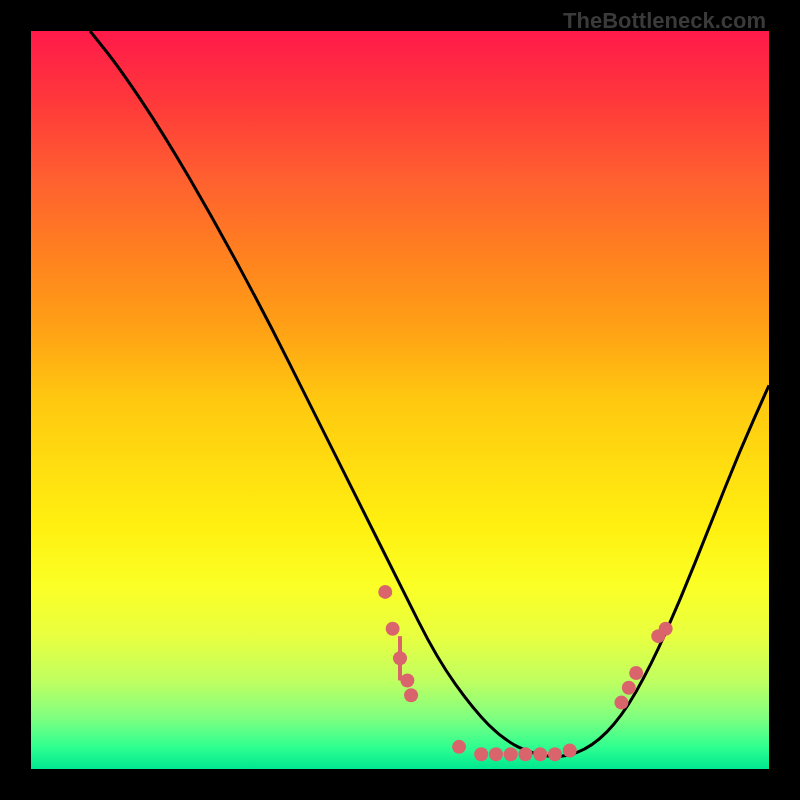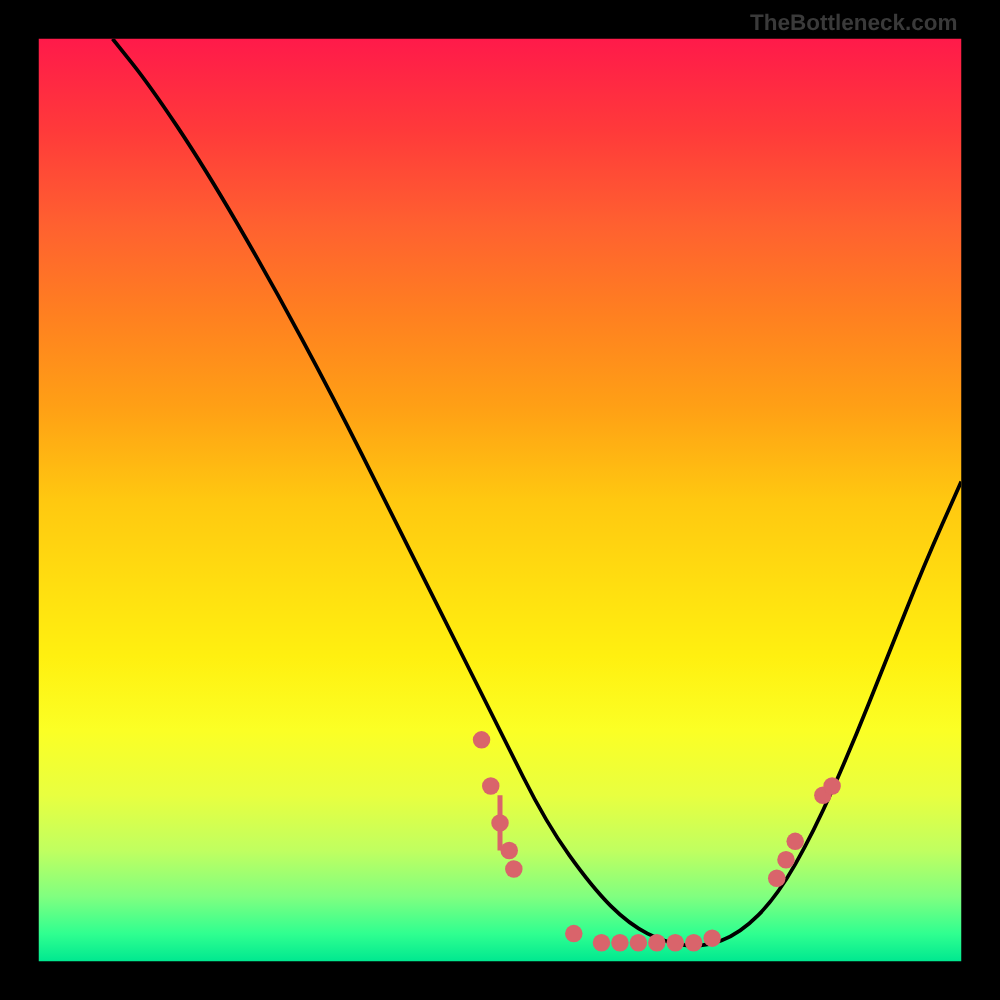--- a/index.html
+++ b/index.html
@@ -38,21 +38,21 @@
       #80ff80 93%,
       #30ff90 97%,
       #00e890 100%
     );
   }
   .watermark {
     position: absolute;
     top: 8px;
     right: 34px;
     color: #3a3a3a;
-    font-size: 18px;
+    font-size: 22px;
     font-weight: bold;
     z-index: 10;
   }
   svg.curve {
     position: absolute;
     left: 0;
     top: 0;
     width: 738px;
     height: 738px;
     z-index: 2;

